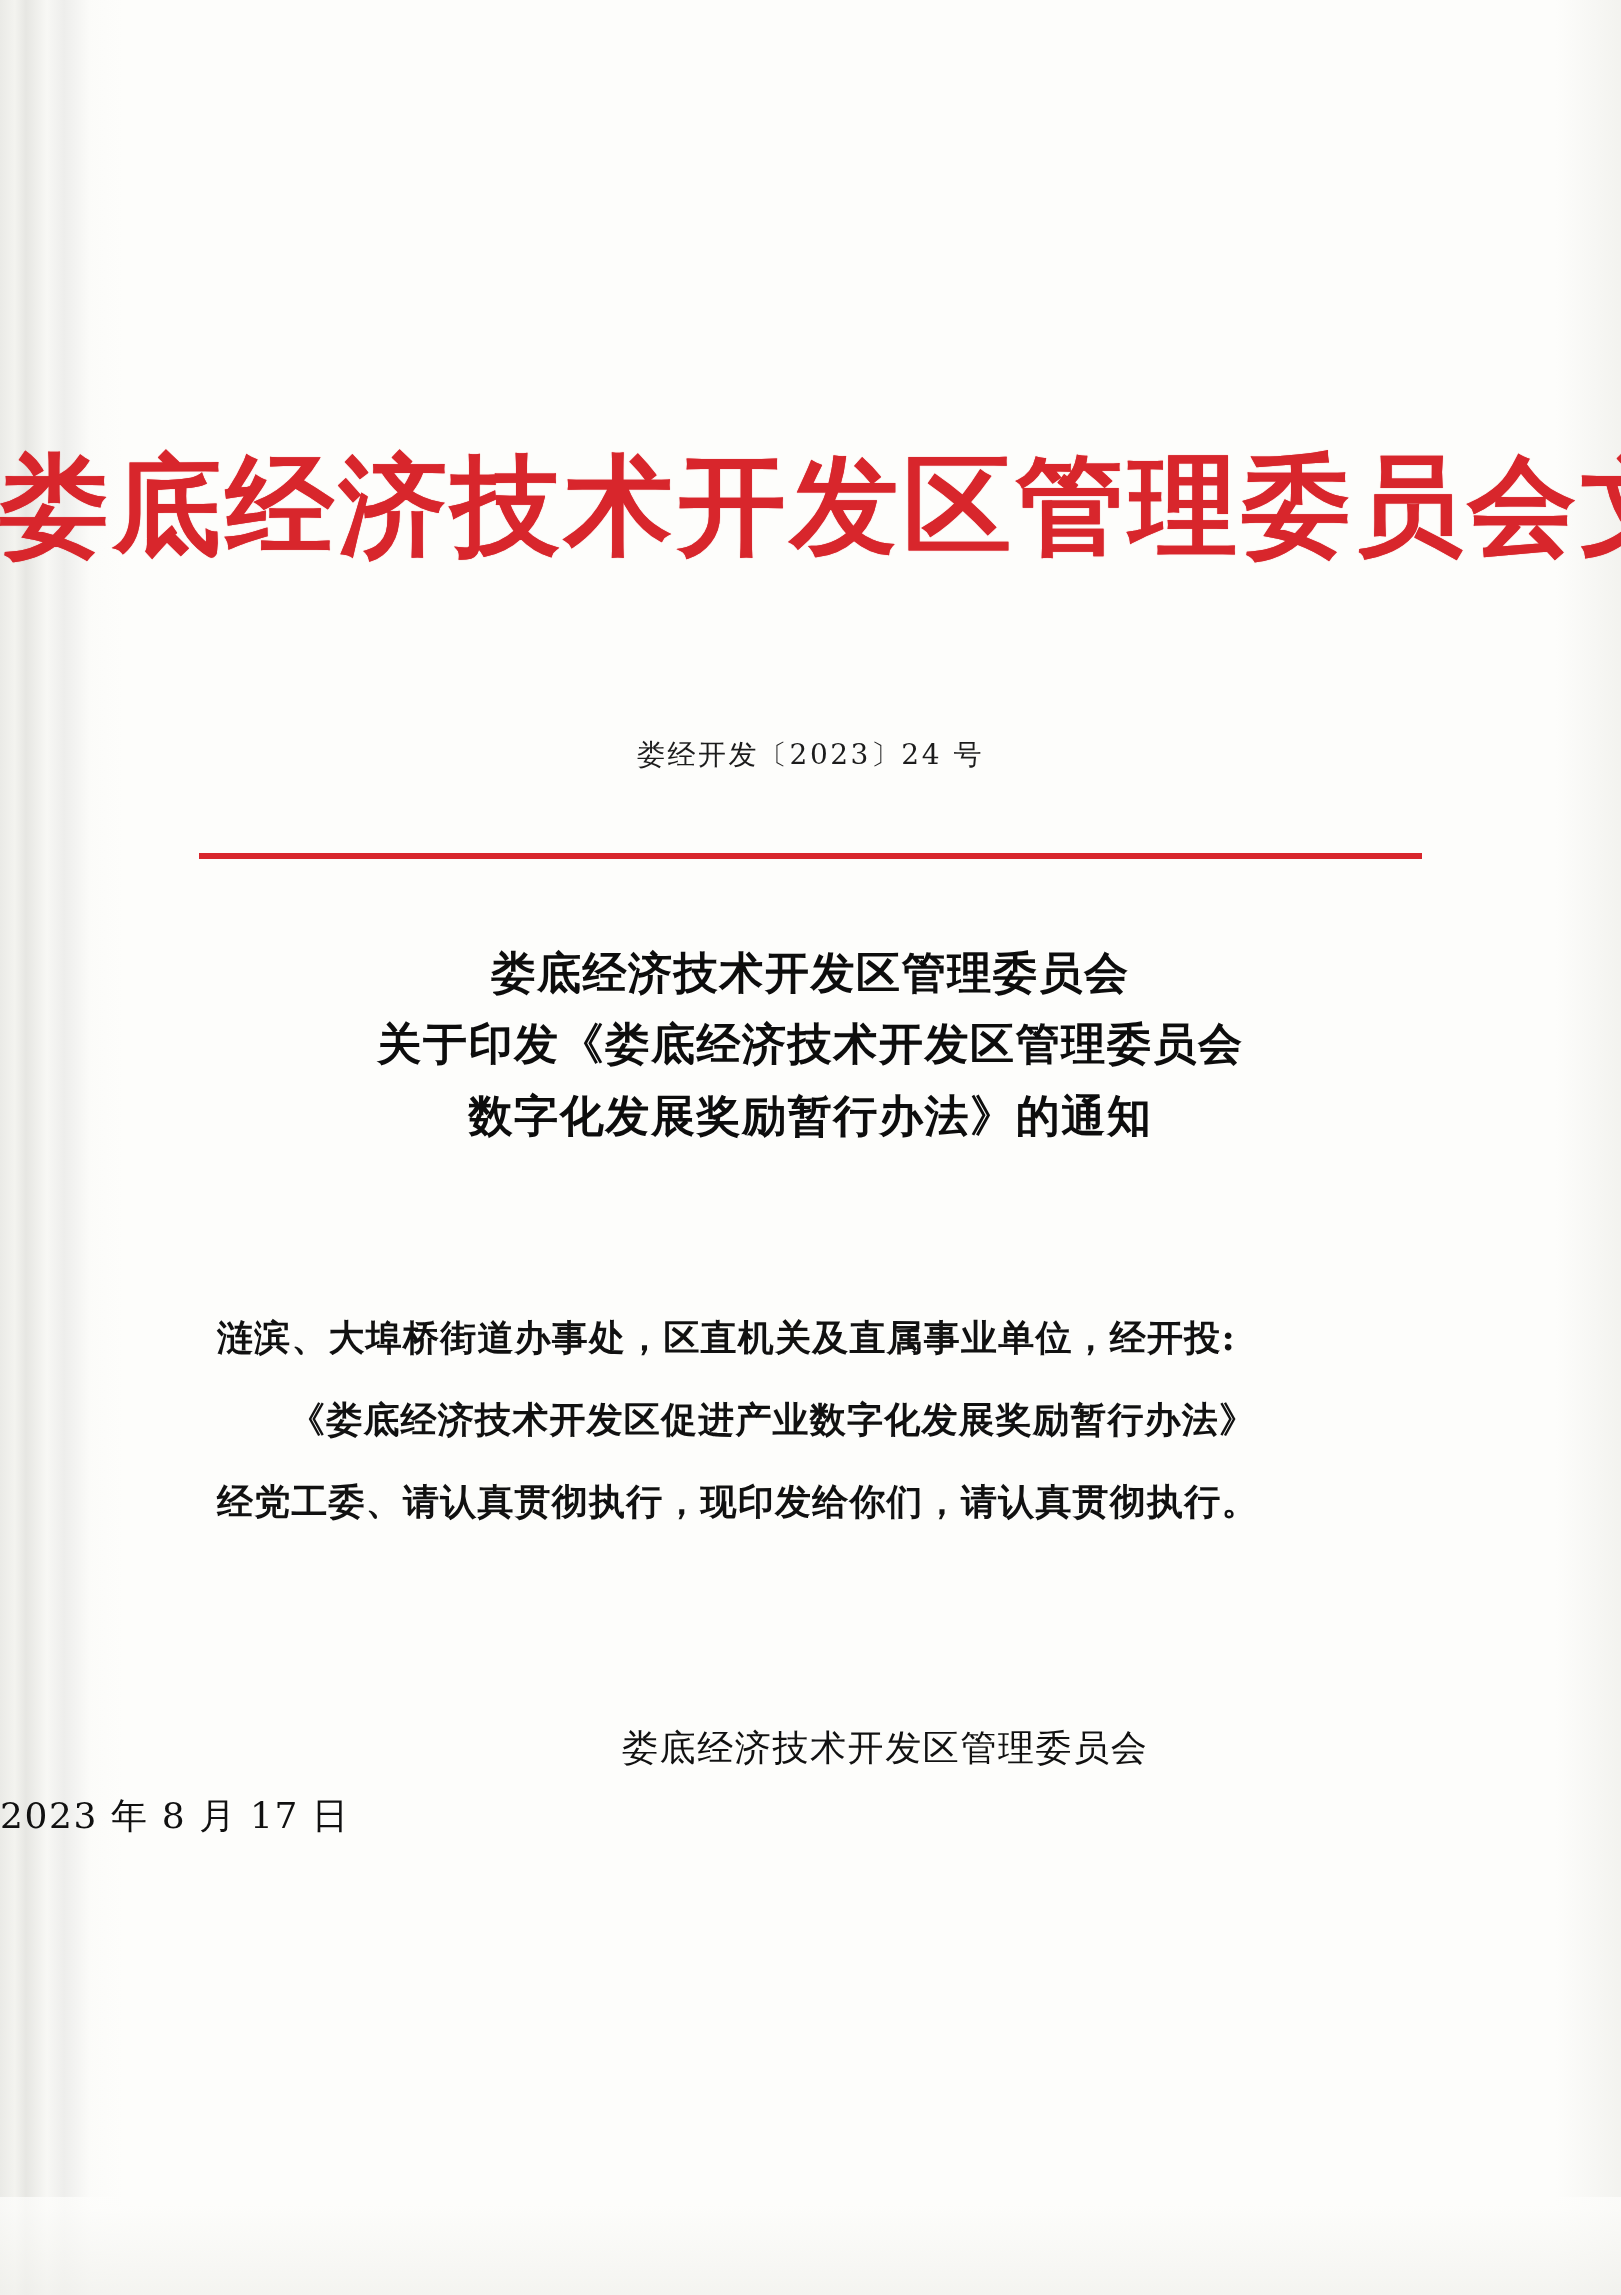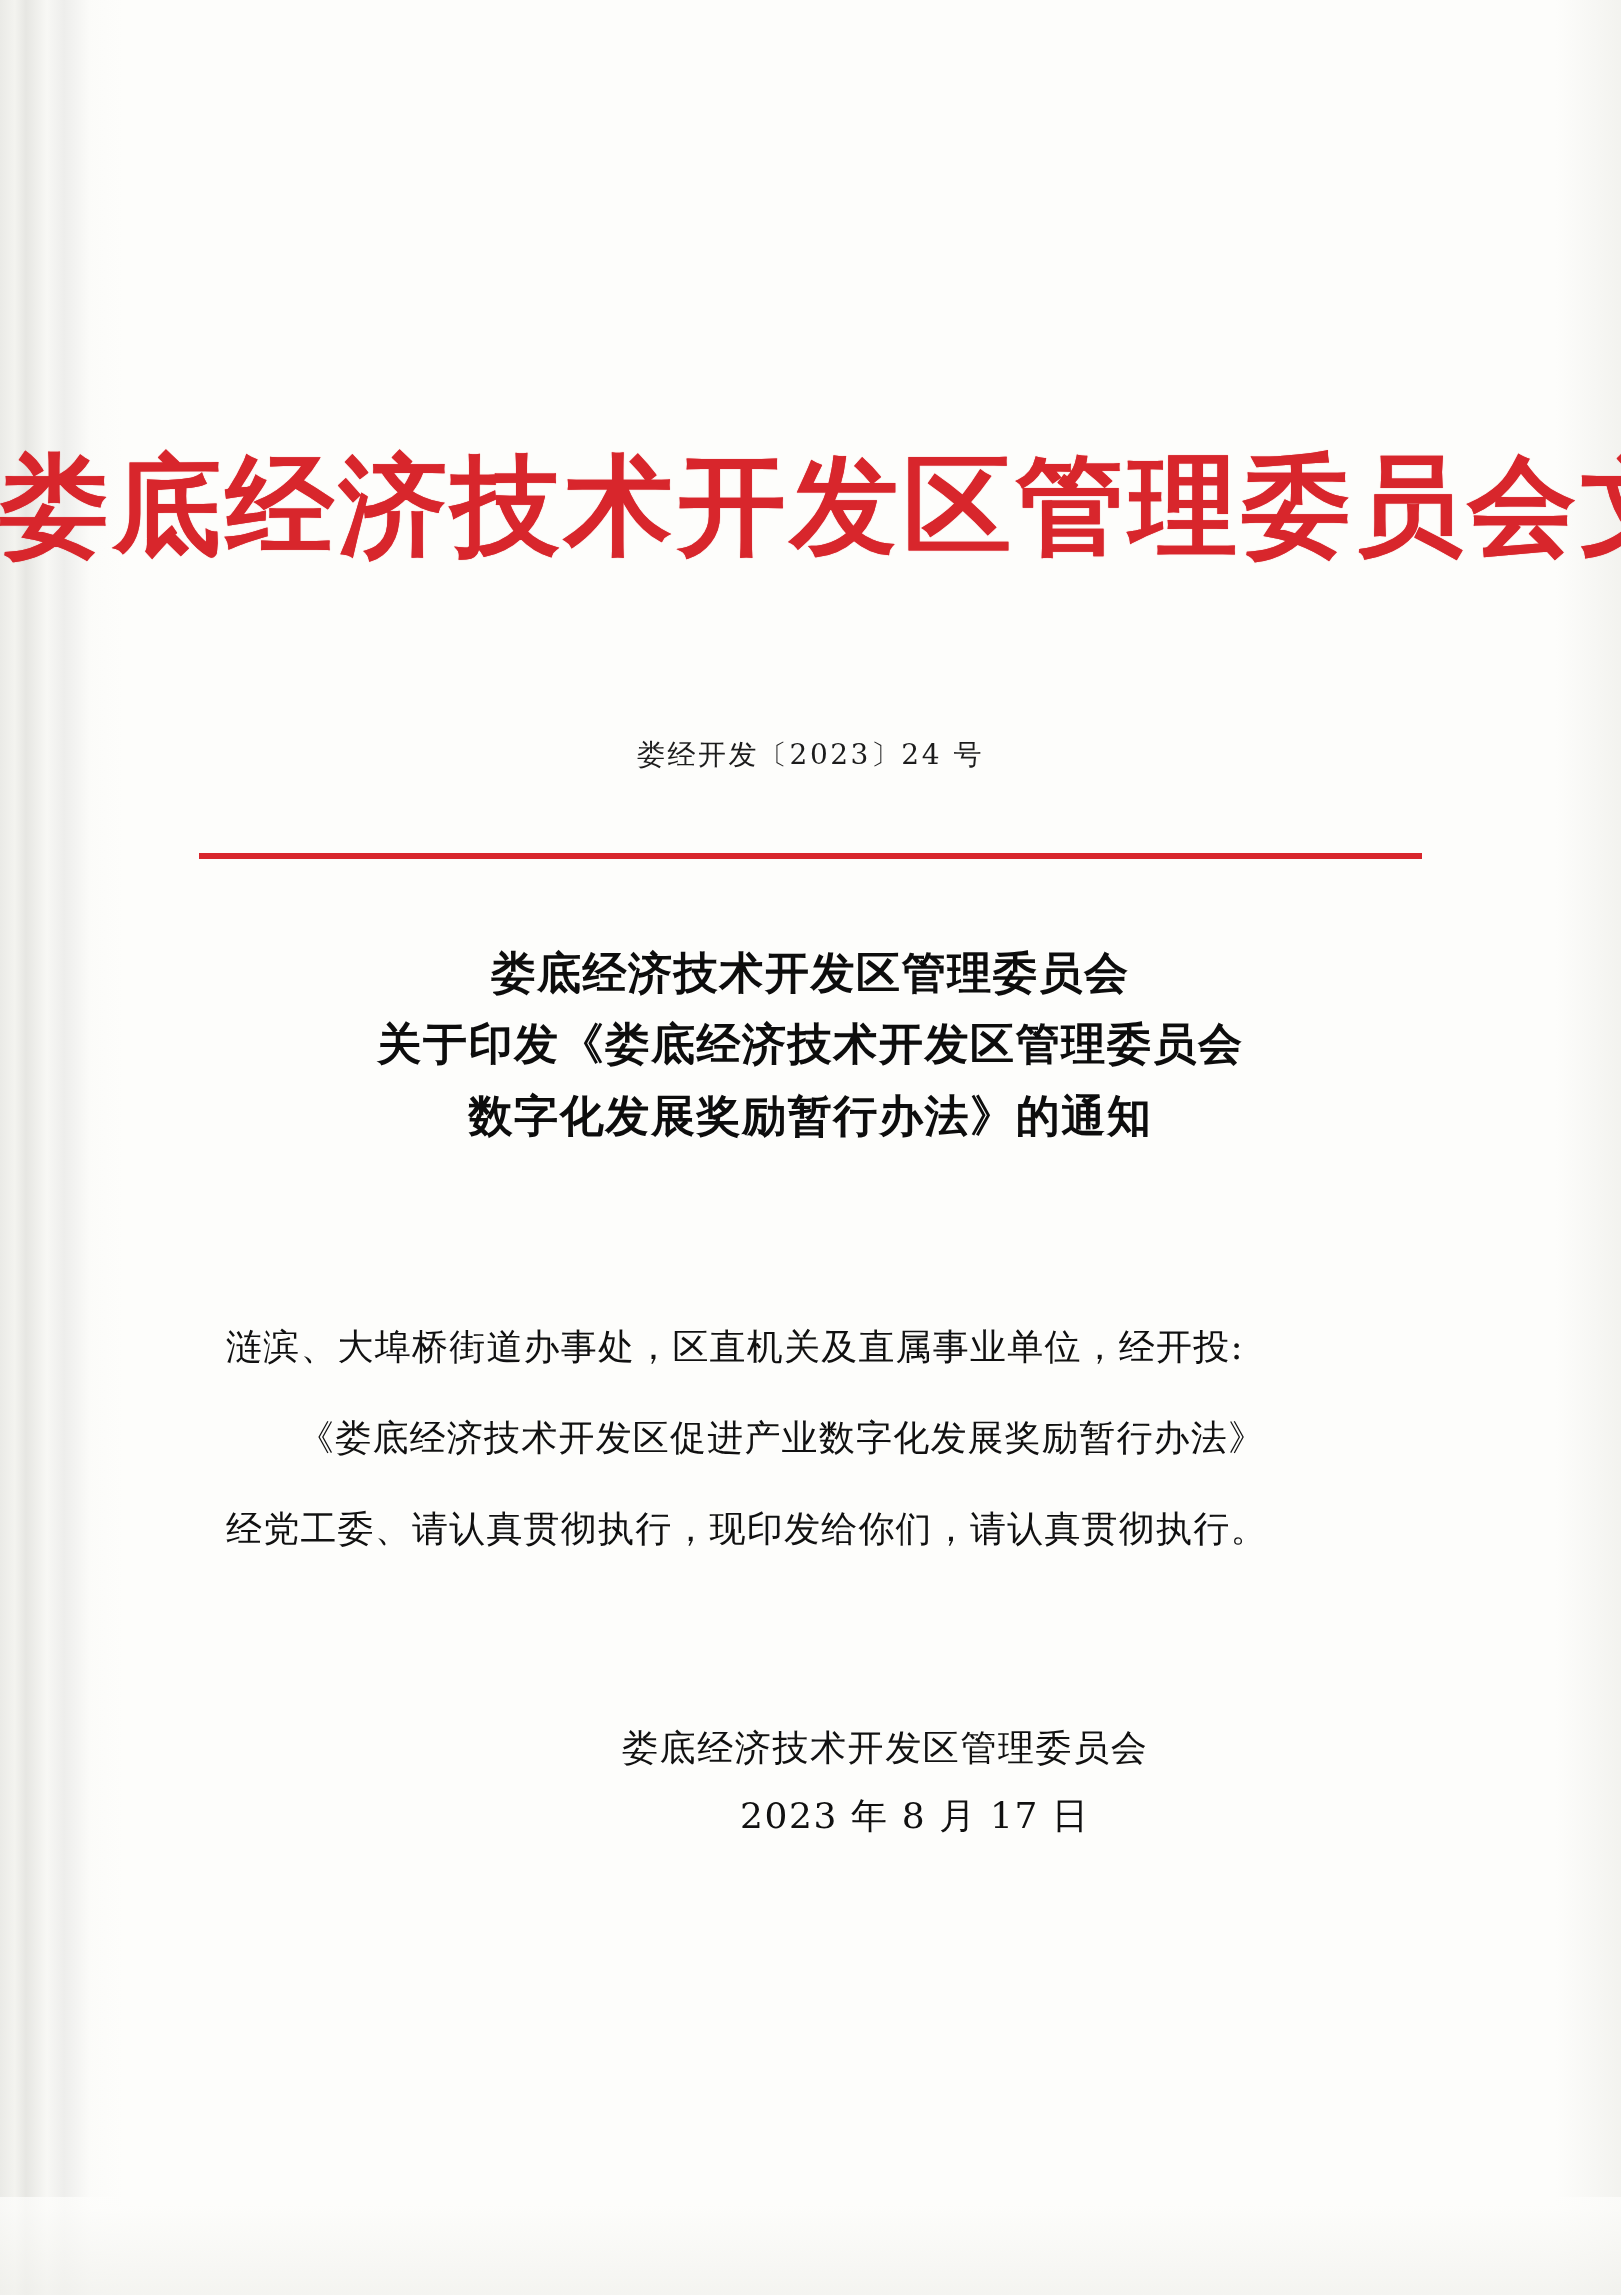--- a/index.html
+++ b/index.html
@@ -129,22 +129,23 @@
     top: 1293px;
     left: 209px;
     width: 1211px;
     font-size: 36px;
     color: #111111;
     line-height: 2.05;
     letter-spacing: 1.2px;
     font-family: "DejaVu Serif", serif;
   }
   .body-text p {
-    margin: 17px;
-    white-space: nowrap;
+    margin: 8px;
+    white-space: nowrap;
+    font-weight: bold;
   }
   .body-text p.indent {
     text-indent: 72px;
   }
 
   
   .signature {
     position: absolute;
     top: 1714px;
     left: 0;
@@ -155,21 +156,20 @@
     letter-spacing: 1.6px;
     font-family: "DejaVu Serif", serif;
   }
   .signature .sig-line {
     display: block;
     padding-left: 622px;
     white-space: nowrap;
   }
   .signature .sig-date {
     display: block;
-    padding-left: 740px;
     white-space: nowrap;
   }
 </style>
 </head>
 <body>
 
 <div class="page">
 
   <div class="scan-edge-left"></div>
   <div class="scan-edge-right"></div>

